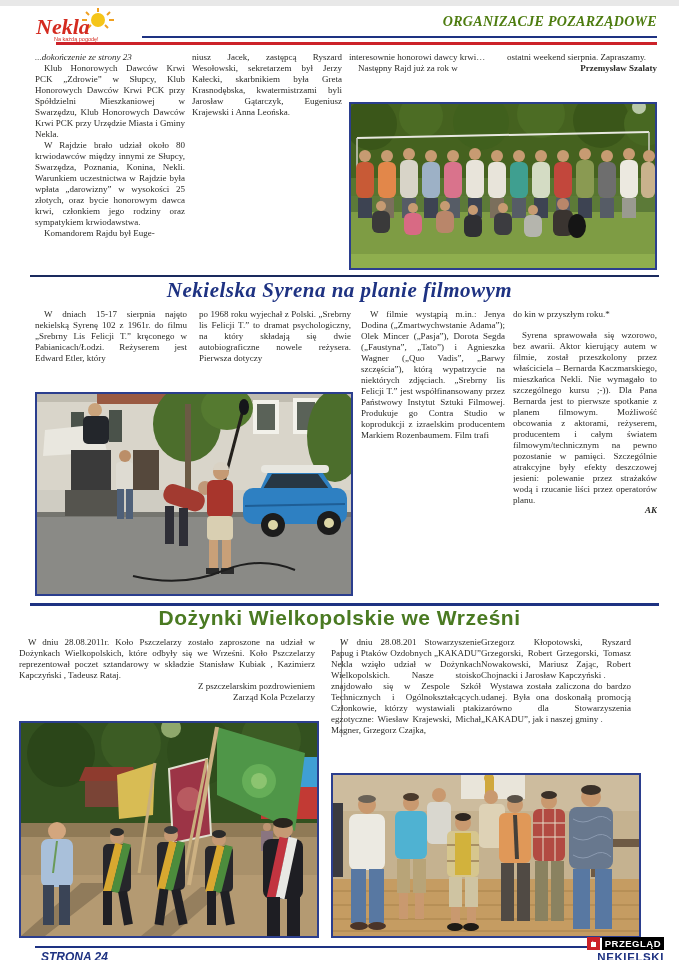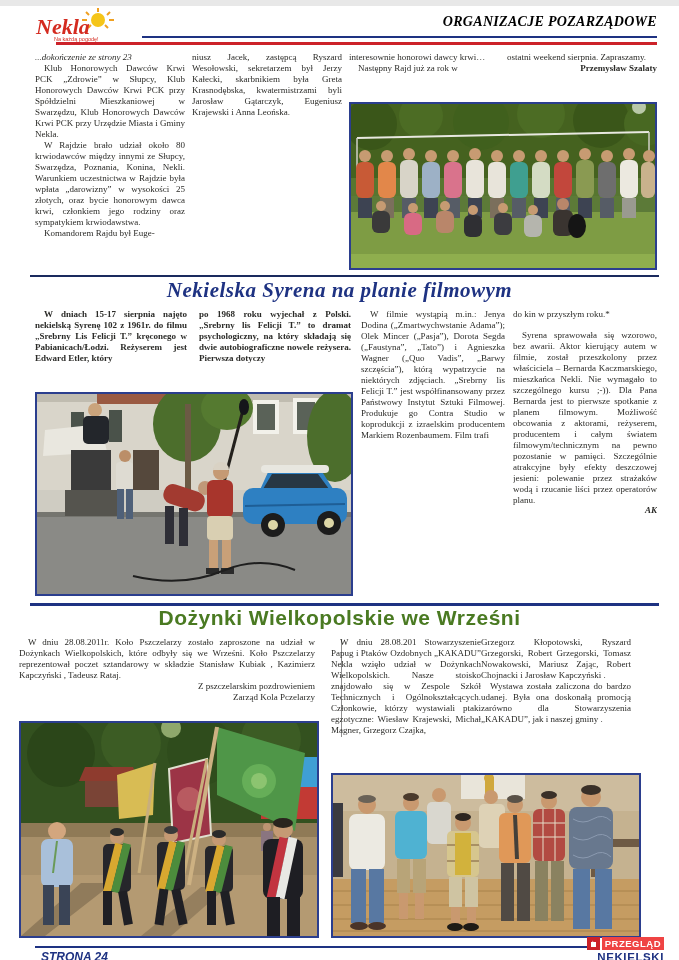--- a/index.html
+++ b/index.html
@@ -2,21 +2,21 @@
 <html><head>
 <meta charset="utf-8">
 <style>
   html,body{margin:0;padding:0;background:#e8e8e8;}
   .page{position:relative;width:679px;height:960px;background:#ffffff;overflow:hidden;
         font-family:"Liberation Serif",serif;color:#2b2b28;margin:6px auto;}
   
   .hline-blue{position:absolute;left:142px;right:22px;top:30px;height:2px;background:#1e3282;}
   .hline-red{position:absolute;left:56px;right:22px;top:36px;height:3px;background:#cc2229;}
   .htitle{position:absolute;right:22px;top:8px;font-family:"Liberation Serif",serif;
-          font-weight:bold;font-style:italic;font-size:14px;color:#000000;letter-spacing:.3px;}
+          font-weight:bold;font-style:italic;font-size:14px;color:#4d7c0f;letter-spacing:.3px;}
   
   .col{ text-align:justify;font-size:9px;line-height:1.22;overflow:hidden;}
   .col p{margin:0;text-indent:9px;}
   .col p.noind{text-indent:0;}
   .col p.gap{margin-top:10px;}
   .cont-note{font-style:italic;}
   .byline{text-align:right;font-weight:bold;}
   .byline.it{font-style:italic;}
   .signoff{text-align:right;text-indent:0 !important;}
   .photo{border:2px solid #2b3e8e;display:block;background:#777;}
@@ -25,21 +25,21 @@
   .sec1 .c{width:150px;height:222px;}
   .s1right{width:308px;display:flex;flex-direction:column;}
   .s1toprow{display:flex;gap:8px;height:48px;}
   .s1toprow .c{width:150px;height:48px;}
   .div1{position:absolute;left:30px;right:20px;top:269px;height:2px;background:#1a2a5e;}
   .title2{position:absolute;left:0;top:272px;width:100%;text-align:center;
           font-family:"Liberation Serif",serif;font-weight:bold;font-style:italic;
           font-size:21px;color:#1e3282;letter-spacing:.5px;}
   .sec2{position:absolute;left:35px;top:303px;width:622px;height:292px;display:flex;}
   .s2left{width:318px;margin-right:8px;display:flex;flex-direction:column;}
-  .s2toprow{display:flex;gap:12px;height:66px;font-weight:bold;}
+  .s2toprow{display:flex;gap:12px;height:66px;}
   .s2toprow .c{width:152px;height:66px;}
   .s2left .photo{margin-top:17px;}
   .sec2 .c3{width:144px;height:292px;}
   .sec2 .c4{width:144px;height:292px;margin-left:8px;}
   .div2{position:absolute;left:30px;right:20px;top:597px;height:3px;background:#1e3282;}
   .title3{position:absolute;left:0;top:600px;width:100%;text-align:center;
           font-family:"Liberation Sans",sans-serif;font-weight:bold;font-size:21px;
           color:#4a7a22;letter-spacing:.5px;}
   .sec3{position:absolute;left:19px;top:631px;width:622px;height:305px;display:flex;}
   .s3left{width:300px;margin-right:12px;}
@@ -50,21 +50,21 @@
   .s3toprow{display:flex;gap:0;height:134px;}
   .s3toprow .c{width:150px;height:134px;}
   .s3right .photo{margin-top:2px;}
   
   .fline{position:absolute;left:35px;width:562px;top:940px;height:2px;background:#1e3282;}
   .flabel{position:absolute;left:41px;top:944px;font-family:"Liberation Sans",sans-serif;
           font-weight:bold;font-style:italic;font-size:12px;color:#1e3282;}
   .brand{position:absolute;right:15px;top:931px;}
   .brand-top{display:flex;align-items:center;gap:2px;justify-content:flex-end;}
   .crest{width:13px;height:13px;}
-  .przeglad{background:#ef4444;color:#fff;font-family:"Liberation Sans",sans-serif;
+  .przeglad{background:#000000;color:#fff;font-family:"Liberation Sans",sans-serif;
             font-weight:bold;font-size:9.5px;padding:1px 3px;letter-spacing:.5px;}
   .nekielski{color:#1e3282;font-family:"Liberation Sans",sans-serif;font-weight:bold;
              font-size:11.5px;letter-spacing:.6px;text-align:right;margin-top:1px;}
   .logo{position:absolute;left:30px;top:2px;}
 </style>
 </head>
 <body>
 
 <div class="page">
 

